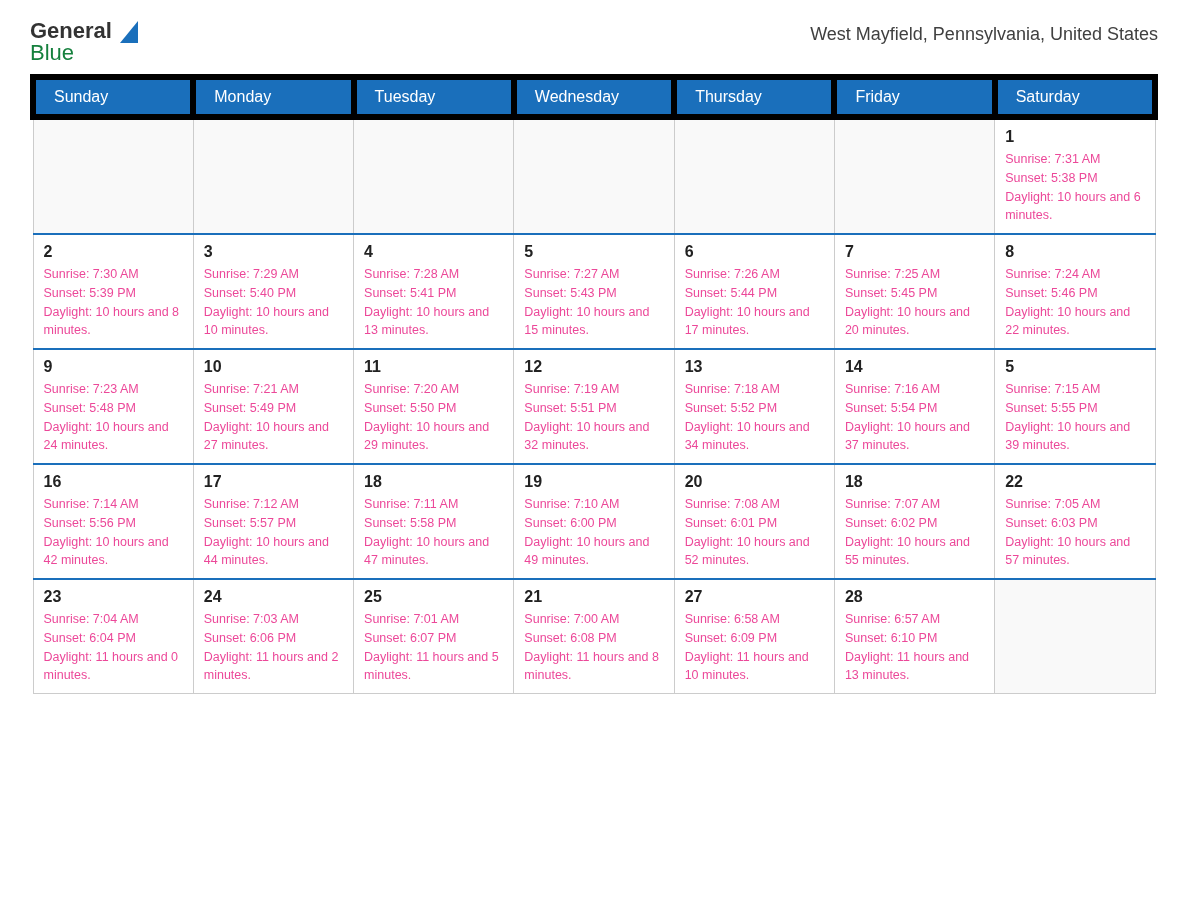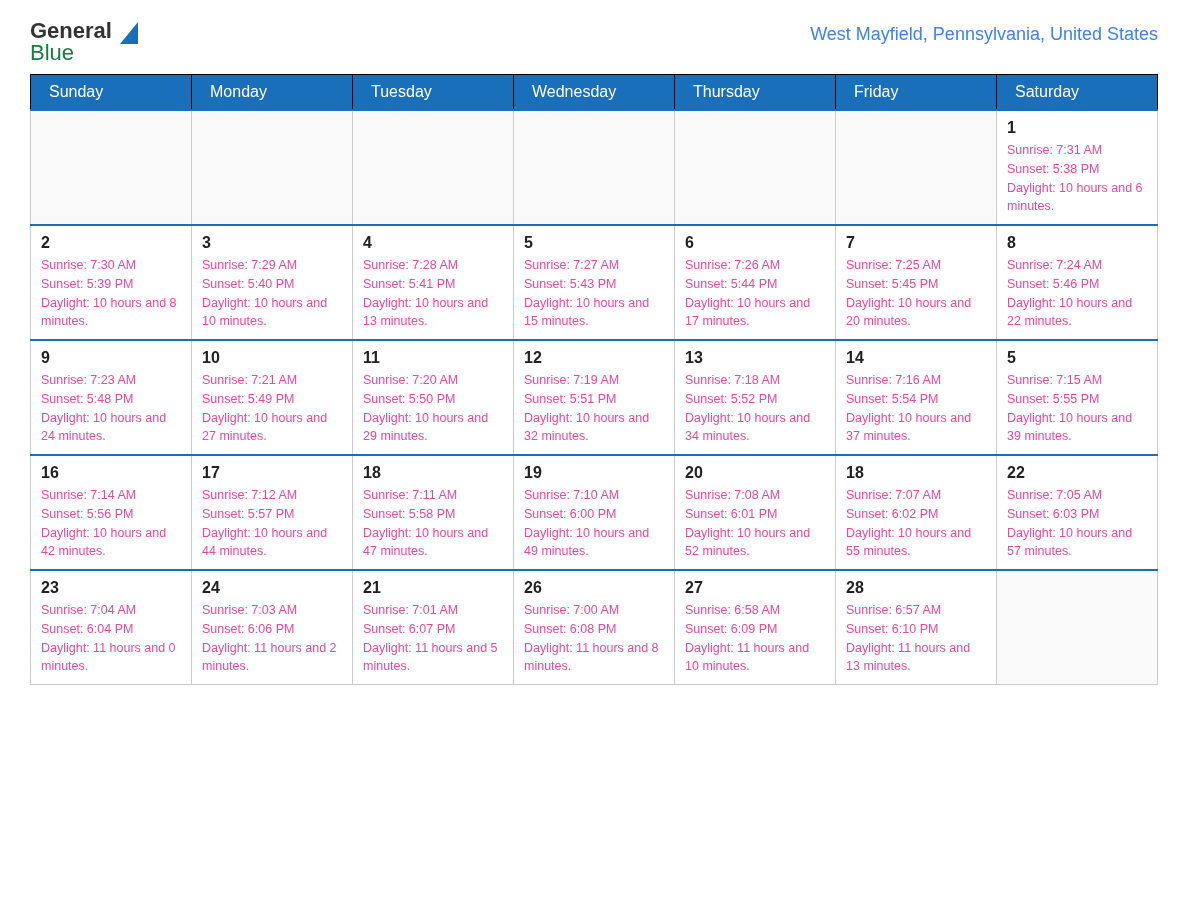--- a/index.html
+++ b/index.html
@@ -35,36 +35,36 @@
       text-align: right;
     }
     .calendar-title {
       font-size: 48px;
       font-weight: bold;
       color: #222;
       line-height: 1.1;
     }
     .calendar-subtitle {
       font-size: 18px;
-      color: #3b82f6;
+      color: #404040;
       margin-top: 4px;
     }
     .calendar {
       width: 100%;
       border-collapse: collapse;
       margin-top: 10px;
     }
     .calendar th {
       background-color: #1a6fbb;
       color: #fff;
       font-size: 16px;
       font-weight: normal;
       padding: 8px 18px;
       text-align: left;
-      border: 1px solid #000000;
+      border: 6px solid #000000;
     }
     .calendar td {
       vertical-align: top;
       border: 1px solid #ccc;
       padding: 8px 10px;
       width: calc(100% / 7);
       min-height: 120px;
       font-size: 13px;
       color: #333;
     }
@@ -89,21 +89,21 @@
     .empty-cell {
       background: #f9f9f9;
     }
   </style>
 </head>
 <body>
 
 <div class="header">
   <div class="logo">
     <div style="display:flex; flex-direction:column; align-items:flex-start; line-height:1">
-      <div style="display:flex; align-items:flex-end; gap:8px;">
+      <div style="display:flex; align-items:center; gap:8px;">
         <span class="logo-text-general">General</span>
         <svg width="18" height="22" viewBox="0 0 18 22" style="margin-bottom:-2px;">
           <polygon points="0,22 18,0 18,22" fill="#1a6fbb"></polygon>
         </svg>
       </div>
       <span class="logo-text-blue" style="margin-left:0;">Blue</span>
     </div>
   </div>
   <div class="title-block">
     <div class="calendar-subtitle">West Mayfield, Pennsylvania, United States</div>
@@ -228,25 +228,25 @@
       <tr>
         <td>
           <span class="day-number">23</span>
           <div class="day-info">Sunrise: 7:04 AM<br>Sunset: 6:04 PM<br>Daylight: 11 hours and 0 minutes.</div>
         </td>
         <td>
           <span class="day-number">24</span>
           <div class="day-info">Sunrise: 7:03 AM<br>Sunset: 6:06 PM<br>Daylight: 11 hours and 2 minutes.</div>
         </td>
         <td>
+          <span class="day-number">25</span>
+          <div class="day-info">Sunrise: 7:01 AM<br>Sunset: 6:07 PM<br>Daylight: 11 hours and 5 minutes.</div>
+        </td>
+        <td>
           <span class="day-number">21</span>
-          <div class="day-info">Sunrise: 7:01 AM<br>Sunset: 6:07 PM<br>Daylight: 11 hours and 5 minutes.</div>
-        </td>
-        <td>
-          <span class="day-number">26</span>
           <div class="day-info">Sunrise: 7:00 AM<br>Sunset: 6:08 PM<br>Daylight: 11 hours and 8 minutes.</div>
         </td>
         <td>
           <span class="day-number">27</span>
           <div class="day-info">Sunrise: 6:58 AM<br>Sunset: 6:09 PM<br>Daylight: 11 hours and 10 minutes.</div>
         </td>
         <td>
           <span class="day-number">28</span>
           <div class="day-info">Sunrise: 6:57 AM<br>Sunset: 6:10 PM<br>Daylight: 11 hours and 13 minutes.</div>
         </td>

